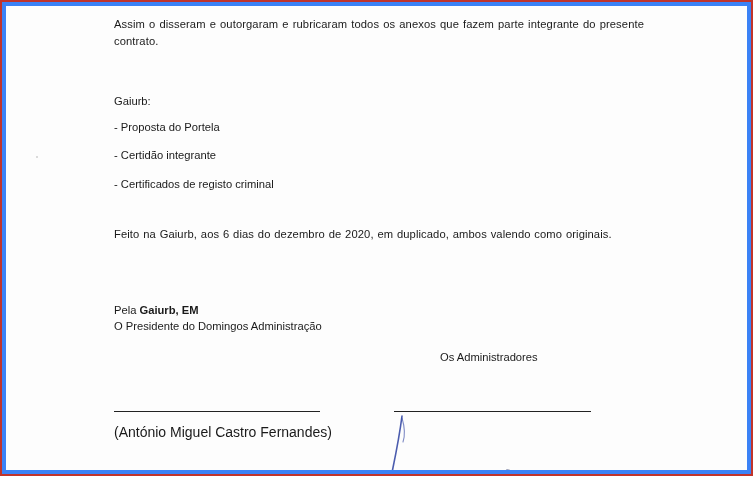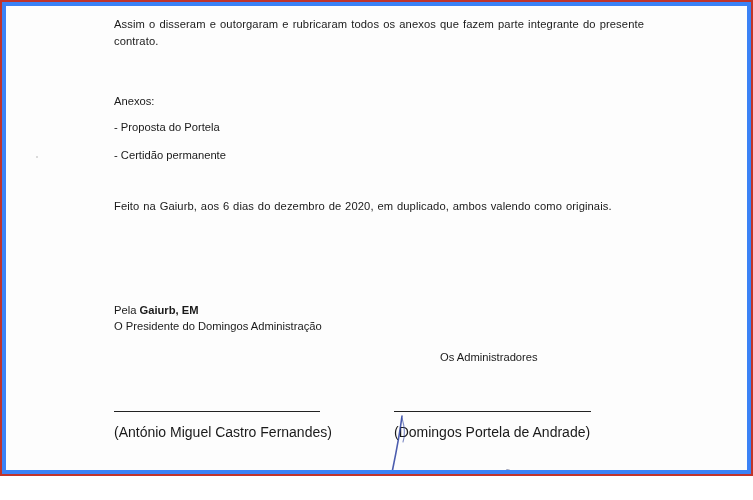--- a/index.html
+++ b/index.html
@@ -149,23 +149,24 @@
 <body>
 
 <div id="page">
   <div id="scan">
 
     <div class="doc-body">
       <p class="para spaced">Assim o disseram e outorgaram e rubricaram todos os anexos que fazem parte integrante do presente contrato.</p>
 
       <div class="gap-lg"></div>
 
-      <p class="anexos-head">Anexos:</p>
+      <p class="anexos-head">Gaiurb:</p>
       <p class="anexo-item">- Proposta do Portela</p>
-      <p class="anexo-item">- Certidão permanente</p>
+      <p class="anexo-item">- Certidão integrante</p>
+      <p class="anexo-item">- Certificados de registo criminal</p>
 
       <div class="gap-md"></div>
 
       <p class="para spaced">Feito na Gaiurb, aos 6 dias do dezembro de 2020, em duplicado, ambos valendo como originais.</p>
     </div>
 
     <div class="sig-block">
       <div class="sig-cols">
         <div class="sig-col-left">
           <p class="sig-title"><span>Pela </span><b>Gaiurb, EM</b></p>
@@ -184,21 +185,20 @@
         </div>
         <div class="line-cell-right">
           <div class="rule right"></div>
         </div>
       </div>
     </div>
 
     <div class="names">
       <div class="names-row">
         <div class="name-left">(António Miguel Castro Fernandes)</div>
-        <div class="name-right">(Domingos Portela de Andrade)</div>
       </div>
     </div>
 
     <svg class="ink" viewBox="0 0 70 82">
       <path d="M24 2 C22 18, 18 40, 12 68 C10 74, 9 77, 8 80" fill="none" stroke="#2b3fa0" stroke-width="1.6" stroke-linecap="round" opacity="0.85"></path>
       <path d="M24 4 C27 14, 27 22, 25 28" fill="none" stroke="#2b3fa0" stroke-width="1.1" stroke-linecap="round" opacity="0.6"></path>
     </svg>
 
     <div class="ink-dot" style="left:500px; top:463px;"></div>
     <div class="speck" style="left:146px; top:466px; width:3px; height:2px;"></div>

